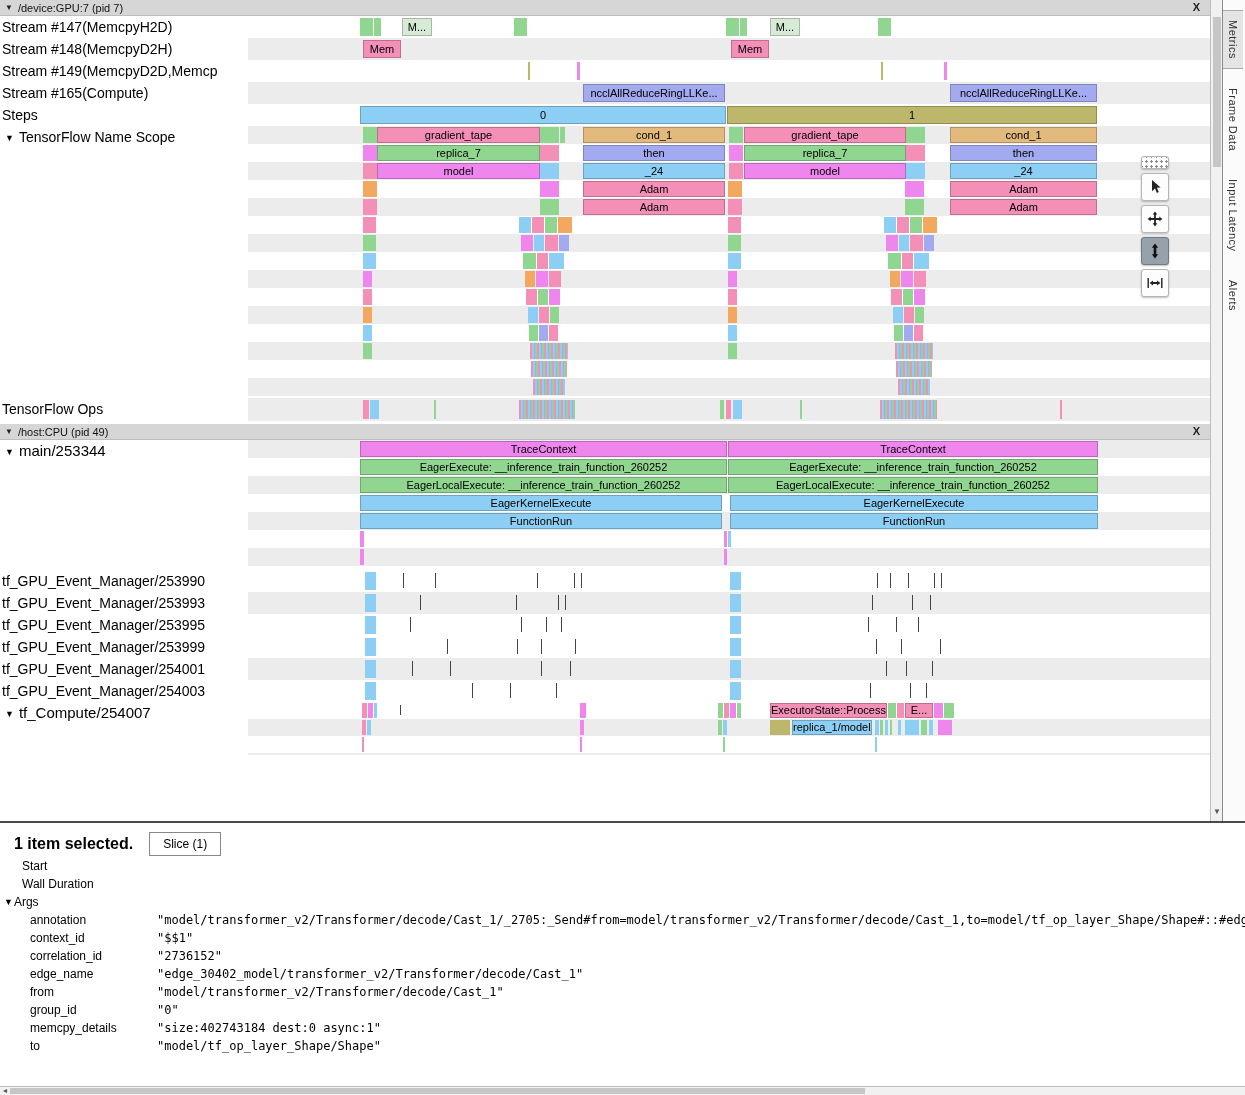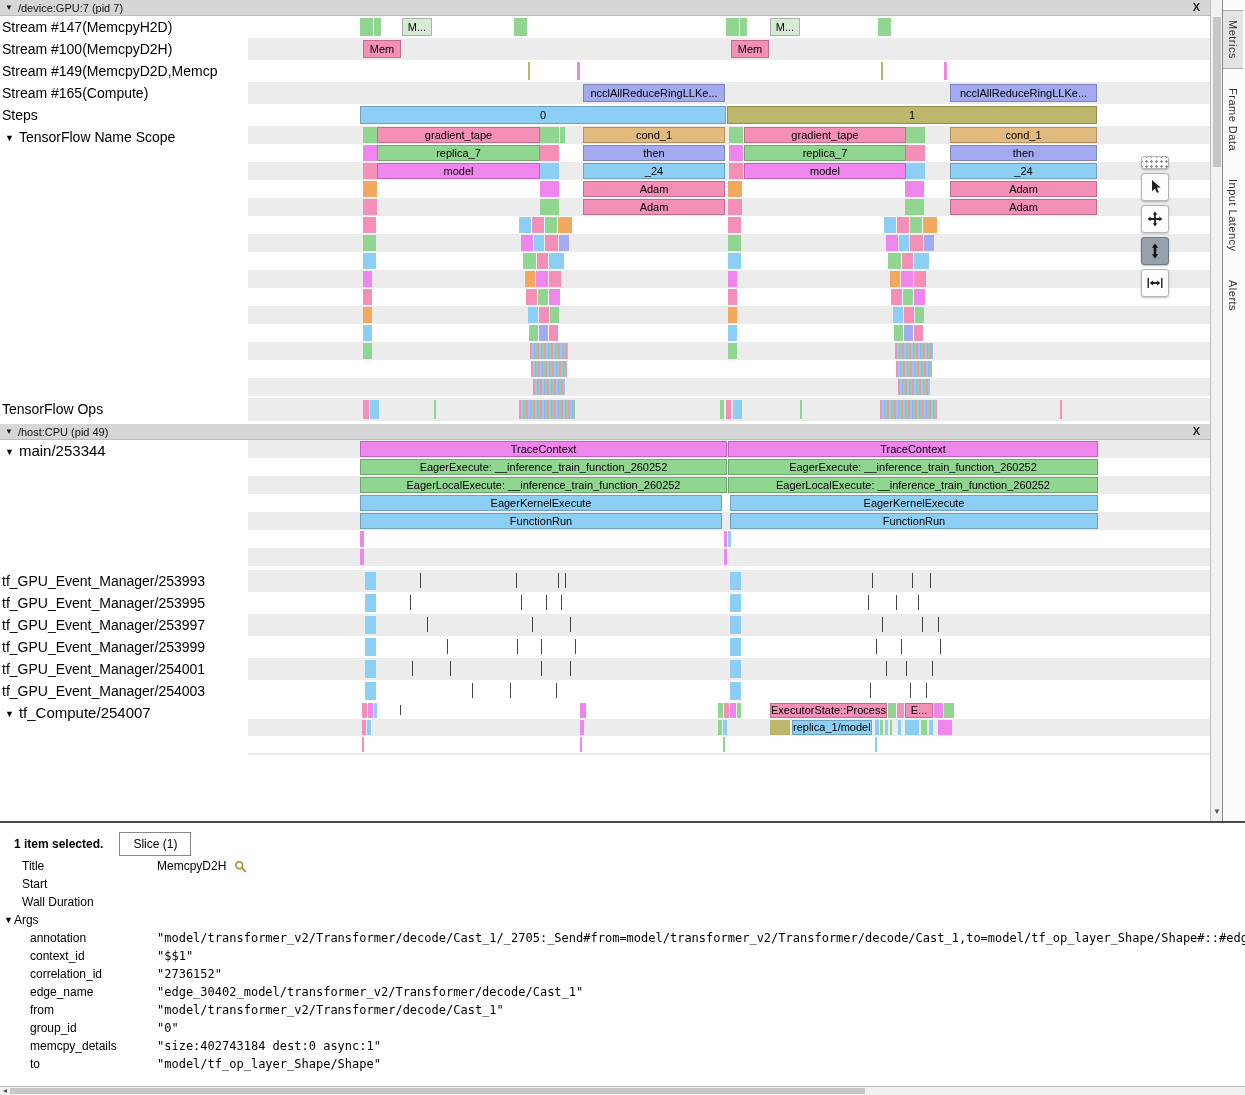--- a/index.html
+++ b/index.html
@@ -45,21 +45,21 @@
   .side-tabs{position:absolute;left:1222px;top:0;width:23px;height:823px;background:#fbfbfb;
        border-left:1px solid #8a8a8a;box-sizing:border-box;}
   .stab{writing-mode:vertical-rl;font-size:11px;color:#333;padding:9px 4px;margin-top:10px;display:block;
        letter-spacing:0.5px;cursor:pointer;}
   .stab.active{background:#e4e4e4;border-top:1px solid #aaa;border-bottom:1px solid #aaa;}
   .splitter{position:absolute;left:0;top:821px;width:1245px;height:2px;background:#4a4a4a;cursor:row-resize;}
   
   .details{position:absolute;left:0;top:823px;width:1245px;height:263px;background:#fff;padding-top:8px;
        box-sizing:border-box;overflow:hidden;}
   .tabbar{height:26px;display:flex;align-items:center;}
-  .selcount{margin-left:14px;font-weight:bold;font-size:12px;}
+  .selcount{margin-left:14px;font-weight:bold;font-size:16px;}
   .tab{margin-left:16px;border:1px solid #888;padding:4px 13px;background:#fff;font-size:12px;cursor:pointer;}
   .drow{height:18px;display:flex;align-items:center;}
   .dlabel{width:135px;padding-left:22px;font-size:12px;flex:none;white-space:nowrap;}
   .dvalue{font-size:12px;white-space:nowrap;display:flex;align-items:center;gap:8px;}
   .args-header{height:18px;display:flex;align-items:center;padding-left:4px;font-size:12px;cursor:pointer;}
   .args-arrow{font-size:9px;margin-right:1px;}
   .arow{height:18px;display:flex;align-items:center;}
   .akey{width:127px;padding-left:30px;font-size:12px;flex:none;white-space:nowrap;}
   .avalue{font-family:"DejaVu Sans Mono",monospace;font-size:12px;white-space:nowrap;overflow:hidden;}
   .hscrollbar{position:absolute;left:0;top:1086px;width:1245px;height:9px;background:#f1f1f1;
@@ -87,21 +87,21 @@
             <div class="ev" style="background: rgb(144, 214, 144); left: 374px; width: 7px; top: 2px; height: 18px; line-height: 18px;"></div>
             <div class="ev labeled" style="background: rgb(214, 234, 214); left: 402px; width: 30px; top: 2px; height: 18px; line-height: 16px;">M...</div>
             <div class="ev" style="background: rgb(144, 214, 144); left: 514px; width: 13px; top: 2px; height: 18px; line-height: 18px;"></div>
             <div class="ev" style="background: rgb(144, 214, 144); left: 726px; width: 13px; top: 2px; height: 18px; line-height: 18px;"></div>
             <div class="ev" style="background: rgb(144, 214, 144); left: 740px; width: 7px; top: 2px; height: 18px; line-height: 18px;"></div>
             <div class="ev labeled" style="background: rgb(214, 234, 214); left: 770px; width: 30px; top: 2px; height: 18px; line-height: 16px;">M...</div>
             <div class="ev" style="background: rgb(144, 214, 144); left: 878px; width: 13px; top: 2px; height: 18px; line-height: 18px;"></div>
           </div>
           <div class="track" style="height: 22px;">
             <div class="lane bg-gray"></div>
-            <div class="tlabel"><span>Stream #100(MemcpyD2H)</span></div>
+            <div class="tlabel"><span>Stream #148(MemcpyD2H)</span></div>
             <div class="ev labeled" style="background: rgb(244, 143, 184); left: 363px; width: 38px; top: 2px; height: 18px; line-height: 16px;">Mem</div>
             <div class="ev labeled" style="background: rgb(244, 143, 184); left: 731px; width: 38px; top: 2px; height: 18px; line-height: 16px;">Mem</div>
           </div>
           <div class="track" style="height: 22px;">
             <div class="lane bg-white"></div>
             <div class="tlabel"><span>Stream #149(MemcpyD2D,Memcp</span></div>
             <div class="ev" style="background: rgb(188, 183, 107); left: 528px; width: 2px; top: 2px; height: 18px; line-height: 18px;"></div>
             <div class="ev" style="background: rgb(238, 134, 238); left: 577px; width: 3px; top: 2px; height: 18px; line-height: 18px;"></div>
             <div class="ev" style="background: rgb(188, 183, 107); left: 881px; width: 2px; top: 2px; height: 18px; line-height: 18px;"></div>
             <div class="ev" style="background: rgb(238, 134, 238); left: 944px; width: 3px; top: 2px; height: 18px; line-height: 18px;"></div>
@@ -266,20 +266,36 @@
             <div class="ev labeled" style="background: rgb(141, 207, 244); left: 730px; width: 368px; top: 55px; height: 16px; line-height: 14px;">EagerKernelExecute</div>
             <div class="ev labeled" style="background: rgb(141, 207, 244); left: 360px; width: 362px; top: 73px; height: 16px; line-height: 14px;">FunctionRun</div>
             <div class="ev labeled" style="background: rgb(141, 207, 244); left: 730px; width: 368px; top: 73px; height: 16px; line-height: 14px;">FunctionRun</div>
             <div class="ev" style="background: rgb(238, 134, 238); left: 360px; width: 4px; top: 91px; height: 16px; line-height: 16px;"></div>
             <div class="ev" style="background: rgb(238, 134, 238); left: 724px; width: 3px; top: 91px; height: 16px; line-height: 16px;"></div>
             <div class="ev" style="background: rgb(141, 207, 244); left: 728px; width: 3px; top: 91px; height: 16px; line-height: 16px;"></div>
             <div class="ev" style="background: rgb(238, 134, 238); left: 360px; width: 4px; top: 109px; height: 16px; line-height: 16px;"></div>
             <div class="ev" style="background: rgb(238, 134, 238); left: 724px; width: 3px; top: 109px; height: 16px; line-height: 16px;"></div>
           </div>
           <div class="track" style="height: 22px;">
+            <div class="lane bg-white"></div>
+            <div class="tlabel"><span>tf_GPU_Event_Manager/253990</span></div>
+            <div class="ev" style="background: rgb(141, 207, 244); left: 365px; width: 11px; top: 2px; height: 18px; line-height: 18px;"></div>
+            <div class="ev" style="background: rgb(68, 68, 68); left: 403px; width: 1px; top: 3px; height: 15px; line-height: 15px;"></div>
+            <div class="ev" style="background: rgb(68, 68, 68); left: 435px; width: 1px; top: 3px; height: 15px; line-height: 15px;"></div>
+            <div class="ev" style="background: rgb(68, 68, 68); left: 537px; width: 1px; top: 3px; height: 15px; line-height: 15px;"></div>
+            <div class="ev" style="background: rgb(68, 68, 68); left: 574px; width: 1px; top: 3px; height: 15px; line-height: 15px;"></div>
+            <div class="ev" style="background: rgb(68, 68, 68); left: 581px; width: 1px; top: 3px; height: 15px; line-height: 15px;"></div>
+            <div class="ev" style="background: rgb(141, 207, 244); left: 730px; width: 11px; top: 2px; height: 18px; line-height: 18px;"></div>
+            <div class="ev" style="background: rgb(68, 68, 68); left: 877px; width: 1px; top: 3px; height: 15px; line-height: 15px;"></div>
+            <div class="ev" style="background: rgb(68, 68, 68); left: 890px; width: 1px; top: 3px; height: 15px; line-height: 15px;"></div>
+            <div class="ev" style="background: rgb(68, 68, 68); left: 908px; width: 1px; top: 3px; height: 15px; line-height: 15px;"></div>
+            <div class="ev" style="background: rgb(68, 68, 68); left: 934px; width: 1px; top: 3px; height: 15px; line-height: 15px;"></div>
+            <div class="ev" style="background: rgb(68, 68, 68); left: 941px; width: 1px; top: 3px; height: 15px; line-height: 15px;"></div>
+          </div>
+          <div class="track" style="height: 22px;">
             <div class="lane bg-gray"></div>
             <div class="tlabel"><span>tf_GPU_Event_Manager/253993</span></div>
             <div class="ev" style="background: rgb(141, 207, 244); left: 365px; width: 11px; top: 2px; height: 18px; line-height: 18px;"></div>
             <div class="ev" style="background: rgb(68, 68, 68); left: 420px; width: 1px; top: 3px; height: 15px; line-height: 15px;"></div>
             <div class="ev" style="background: rgb(68, 68, 68); left: 516px; width: 1px; top: 3px; height: 15px; line-height: 15px;"></div>
             <div class="ev" style="background: rgb(68, 68, 68); left: 558px; width: 1px; top: 3px; height: 15px; line-height: 15px;"></div>
             <div class="ev" style="background: rgb(68, 68, 68); left: 565px; width: 1px; top: 3px; height: 15px; line-height: 15px;"></div>
             <div class="ev" style="background: rgb(141, 207, 244); left: 730px; width: 11px; top: 2px; height: 18px; line-height: 18px;"></div>
             <div class="ev" style="background: rgb(68, 68, 68); left: 872px; width: 1px; top: 3px; height: 15px; line-height: 15px;"></div>
             <div class="ev" style="background: rgb(68, 68, 68); left: 912px; width: 1px; top: 3px; height: 15px; line-height: 15px;"></div>
@@ -290,32 +306,20 @@
             <div class="tlabel"><span>tf_GPU_Event_Manager/253995</span></div>
             <div class="ev" style="background: rgb(141, 207, 244); left: 365px; width: 11px; top: 2px; height: 18px; line-height: 18px;"></div>
             <div class="ev" style="background: rgb(68, 68, 68); left: 410px; width: 1px; top: 3px; height: 15px; line-height: 15px;"></div>
             <div class="ev" style="background: rgb(68, 68, 68); left: 521px; width: 1px; top: 3px; height: 15px; line-height: 15px;"></div>
             <div class="ev" style="background: rgb(68, 68, 68); left: 546px; width: 1px; top: 3px; height: 15px; line-height: 15px;"></div>
             <div class="ev" style="background: rgb(68, 68, 68); left: 561px; width: 1px; top: 3px; height: 15px; line-height: 15px;"></div>
             <div class="ev" style="background: rgb(141, 207, 244); left: 730px; width: 11px; top: 2px; height: 18px; line-height: 18px;"></div>
             <div class="ev" style="background: rgb(68, 68, 68); left: 868px; width: 1px; top: 3px; height: 15px; line-height: 15px;"></div>
             <div class="ev" style="background: rgb(68, 68, 68); left: 896px; width: 1px; top: 3px; height: 15px; line-height: 15px;"></div>
             <div class="ev" style="background: rgb(68, 68, 68); left: 918px; width: 1px; top: 3px; height: 15px; line-height: 15px;"></div>
-          </div>
-          <div class="track" style="height: 22px;">
-            <div class="lane bg-gray"></div>
-            <div class="tlabel"><span>tf_GPU_Event_Manager/253997</span></div>
-            <div class="ev" style="background: rgb(141, 207, 244); left: 365px; width: 11px; top: 2px; height: 18px; line-height: 18px;"></div>
-            <div class="ev" style="background: rgb(68, 68, 68); left: 427px; width: 1px; top: 3px; height: 15px; line-height: 15px;"></div>
-            <div class="ev" style="background: rgb(68, 68, 68); left: 532px; width: 1px; top: 3px; height: 15px; line-height: 15px;"></div>
-            <div class="ev" style="background: rgb(68, 68, 68); left: 570px; width: 1px; top: 3px; height: 15px; line-height: 15px;"></div>
-            <div class="ev" style="background: rgb(141, 207, 244); left: 730px; width: 11px; top: 2px; height: 18px; line-height: 18px;"></div>
-            <div class="ev" style="background: rgb(68, 68, 68); left: 882px; width: 1px; top: 3px; height: 15px; line-height: 15px;"></div>
-            <div class="ev" style="background: rgb(68, 68, 68); left: 922px; width: 1px; top: 3px; height: 15px; line-height: 15px;"></div>
-            <div class="ev" style="background: rgb(68, 68, 68); left: 938px; width: 1px; top: 3px; height: 15px; line-height: 15px;"></div>
           </div>
           <div class="track" style="height: 22px;">
             <div class="lane bg-white"></div>
             <div class="tlabel"><span>tf_GPU_Event_Manager/253999</span></div>
             <div class="ev" style="background: rgb(141, 207, 244); left: 365px; width: 11px; top: 2px; height: 18px; line-height: 18px;"></div>
             <div class="ev" style="background: rgb(68, 68, 68); left: 447px; width: 1px; top: 3px; height: 15px; line-height: 15px;"></div>
             <div class="ev" style="background: rgb(68, 68, 68); left: 517px; width: 1px; top: 3px; height: 15px; line-height: 15px;"></div>
             <div class="ev" style="background: rgb(68, 68, 68); left: 541px; width: 1px; top: 3px; height: 15px; line-height: 15px;"></div>
             <div class="ev" style="background: rgb(68, 68, 68); left: 575px; width: 1px; top: 3px; height: 15px; line-height: 15px;"></div>
             <div class="ev" style="background: rgb(141, 207, 244); left: 730px; width: 11px; top: 2px; height: 18px; line-height: 18px;"></div>
@@ -433,30 +437,20 @@
 
 <div class="splitter"></div>
 
 <div class="details">
   <div class="tabbar">
     <span class="selcount">1 item selected.</span>
     <span class="tab">Slice (1)</span>
   </div>
   <div id="detail-fields">
       <div class="drow">
-        <div class="dlabel">Title</div>
-        <div class="dvalue">
-          <span>MemcpyD2H</span>
-          <span><svg width="13" height="13" viewBox="0 0 13 13" style="vertical-align:middle">
-              <circle cx="5.2" cy="5.2" r="3.4" fill="none" stroke="#a8862c" stroke-width="1.6"></circle>
-              <line x1="7.9" y1="7.9" x2="11.8" y2="11.8" stroke="#a8862c" stroke-width="1.9"></line>
-            </svg></span>
-        </div>
-      </div>
-      <div class="drow">
         <div class="dlabel">Start</div>
         <div class="dvalue">
           <span></span>
         </div>
       </div>
       <div class="drow">
         <div class="dlabel">Wall Duration</div>
         <div class="dvalue">
           <span></span>
         </div>

